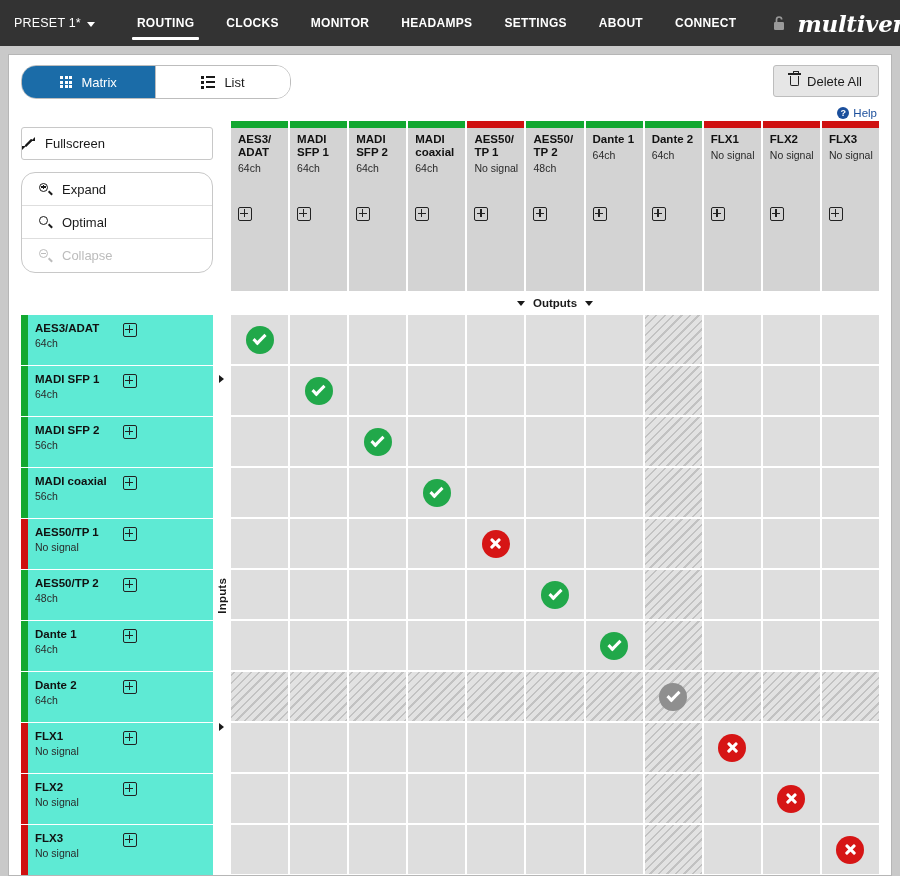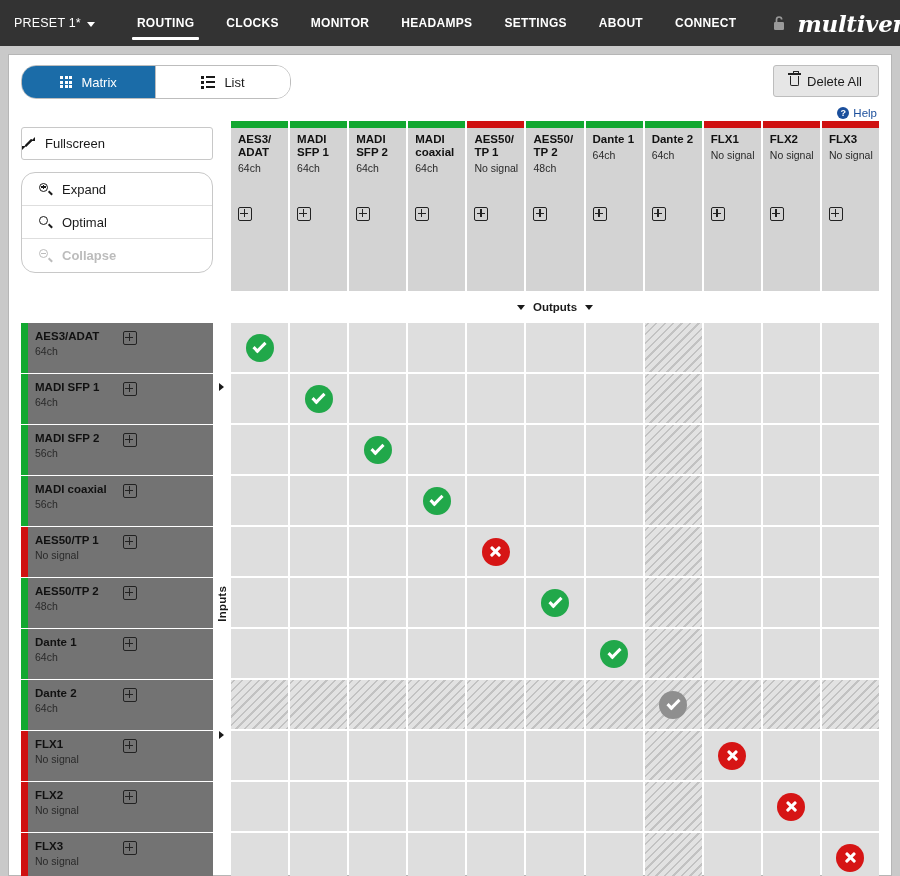--- a/index.html
+++ b/index.html
@@ -128,21 +128,21 @@
     height: 33px; border: 1px solid #c8c8c8; background: #ffffff; border-radius: 3px;
     display: flex; align-items: center; gap: 10px; 
     font-size: 13px; color: #1a1a1a; cursor: pointer; margin-bottom: 12px;
   }
   .tool-group { border: 1px solid #c8c8c8; border-radius: 14px; background:#fff; }
   .tool-group .tool-row {
     height: 33px; display: flex; align-items: center; gap: 10px; padding-left: 17px;
     font-size: 13px; color: #1a1a1a; cursor: pointer;
     border-bottom: 1px solid #dedede;
   }
-  .tool-group .tool-row:last-child { border-bottom: none; font-weight: bold; }
+  .tool-group .tool-row:last-child { border-bottom: none; }
   .tool-row.disabled { color: #bcbcbc; cursor: default; }
 
   .ic-expandarrows { position: relative; width: 13px; height: 13px; color: #1a1a1a; }
   .ic-expandarrows::before, .ic-expandarrows::after {
     content: ""; position: absolute; width: 9px; height: 1.6px; background: currentColor;
     transform: rotate(-45deg); left: 2px;
   }
   .ic-expandarrows::before { top: 5.3px; }
   .ic-expandarrows::after { top: 5.3px; }
   .arrow-head { position: absolute; width: 0; height: 0; }
@@ -203,34 +203,34 @@
   }
   .plusbox::before, .plusbox::after {
     content: ""; position: absolute; background: #222222;
   }
   .plusbox::before { width: 8px; height: 1.6px; left: 1.4px; top: 4.6px; }
   .plusbox::after { width: 1.6px; height: 8px; left: 4.6px; top: 1.4px; }
   .col-head .plusbox { position: absolute; left: 7px; top: 86px; }
 
   
   #outputs-bar {
-    height: 32px; display: flex; align-items: center; justify-content: center; gap: 8px;
+    height: 24px; display: flex; align-items: center; justify-content: center; gap: 8px;
     font-size: 11.5px; font-weight: bold; color: #1a1a1a;
   }
   .out-caret {
     width: 0; height: 0;
     border-left: 4.5px solid transparent; border-right: 4.5px solid transparent;
     border-top: 5px solid #1a1a1a;
   }
 
   
   #matrix-body { display: flex; }
   #row-headers { width: 192px; flex: none; }
   .row-head {
-    height: 50px; background: #737373; position: relative;
+    height: 50px; background: #5eead4; position: relative;
     margin-bottom: 1px; padding: 7px 0 0 14px;
   }
   .row-head .tag { position: absolute; left: 0; top: 0; width: 7px; height: 100%; }
   .row-head .tag.ok { background: #12a830; }
   .row-head .tag.err { background: #cf1111; }
   .row-head .rname { font-size: 11.5px; font-weight: bold; color: #111111; line-height: 13px; }
   .row-head .rch { font-size: 10.5px; color: #2a2a2a; margin-top: 2px; }
   .row-head .plusbox { position: absolute; right: 76px; top: 8px; }
 
   #cells { flex: 1 1 auto; }

